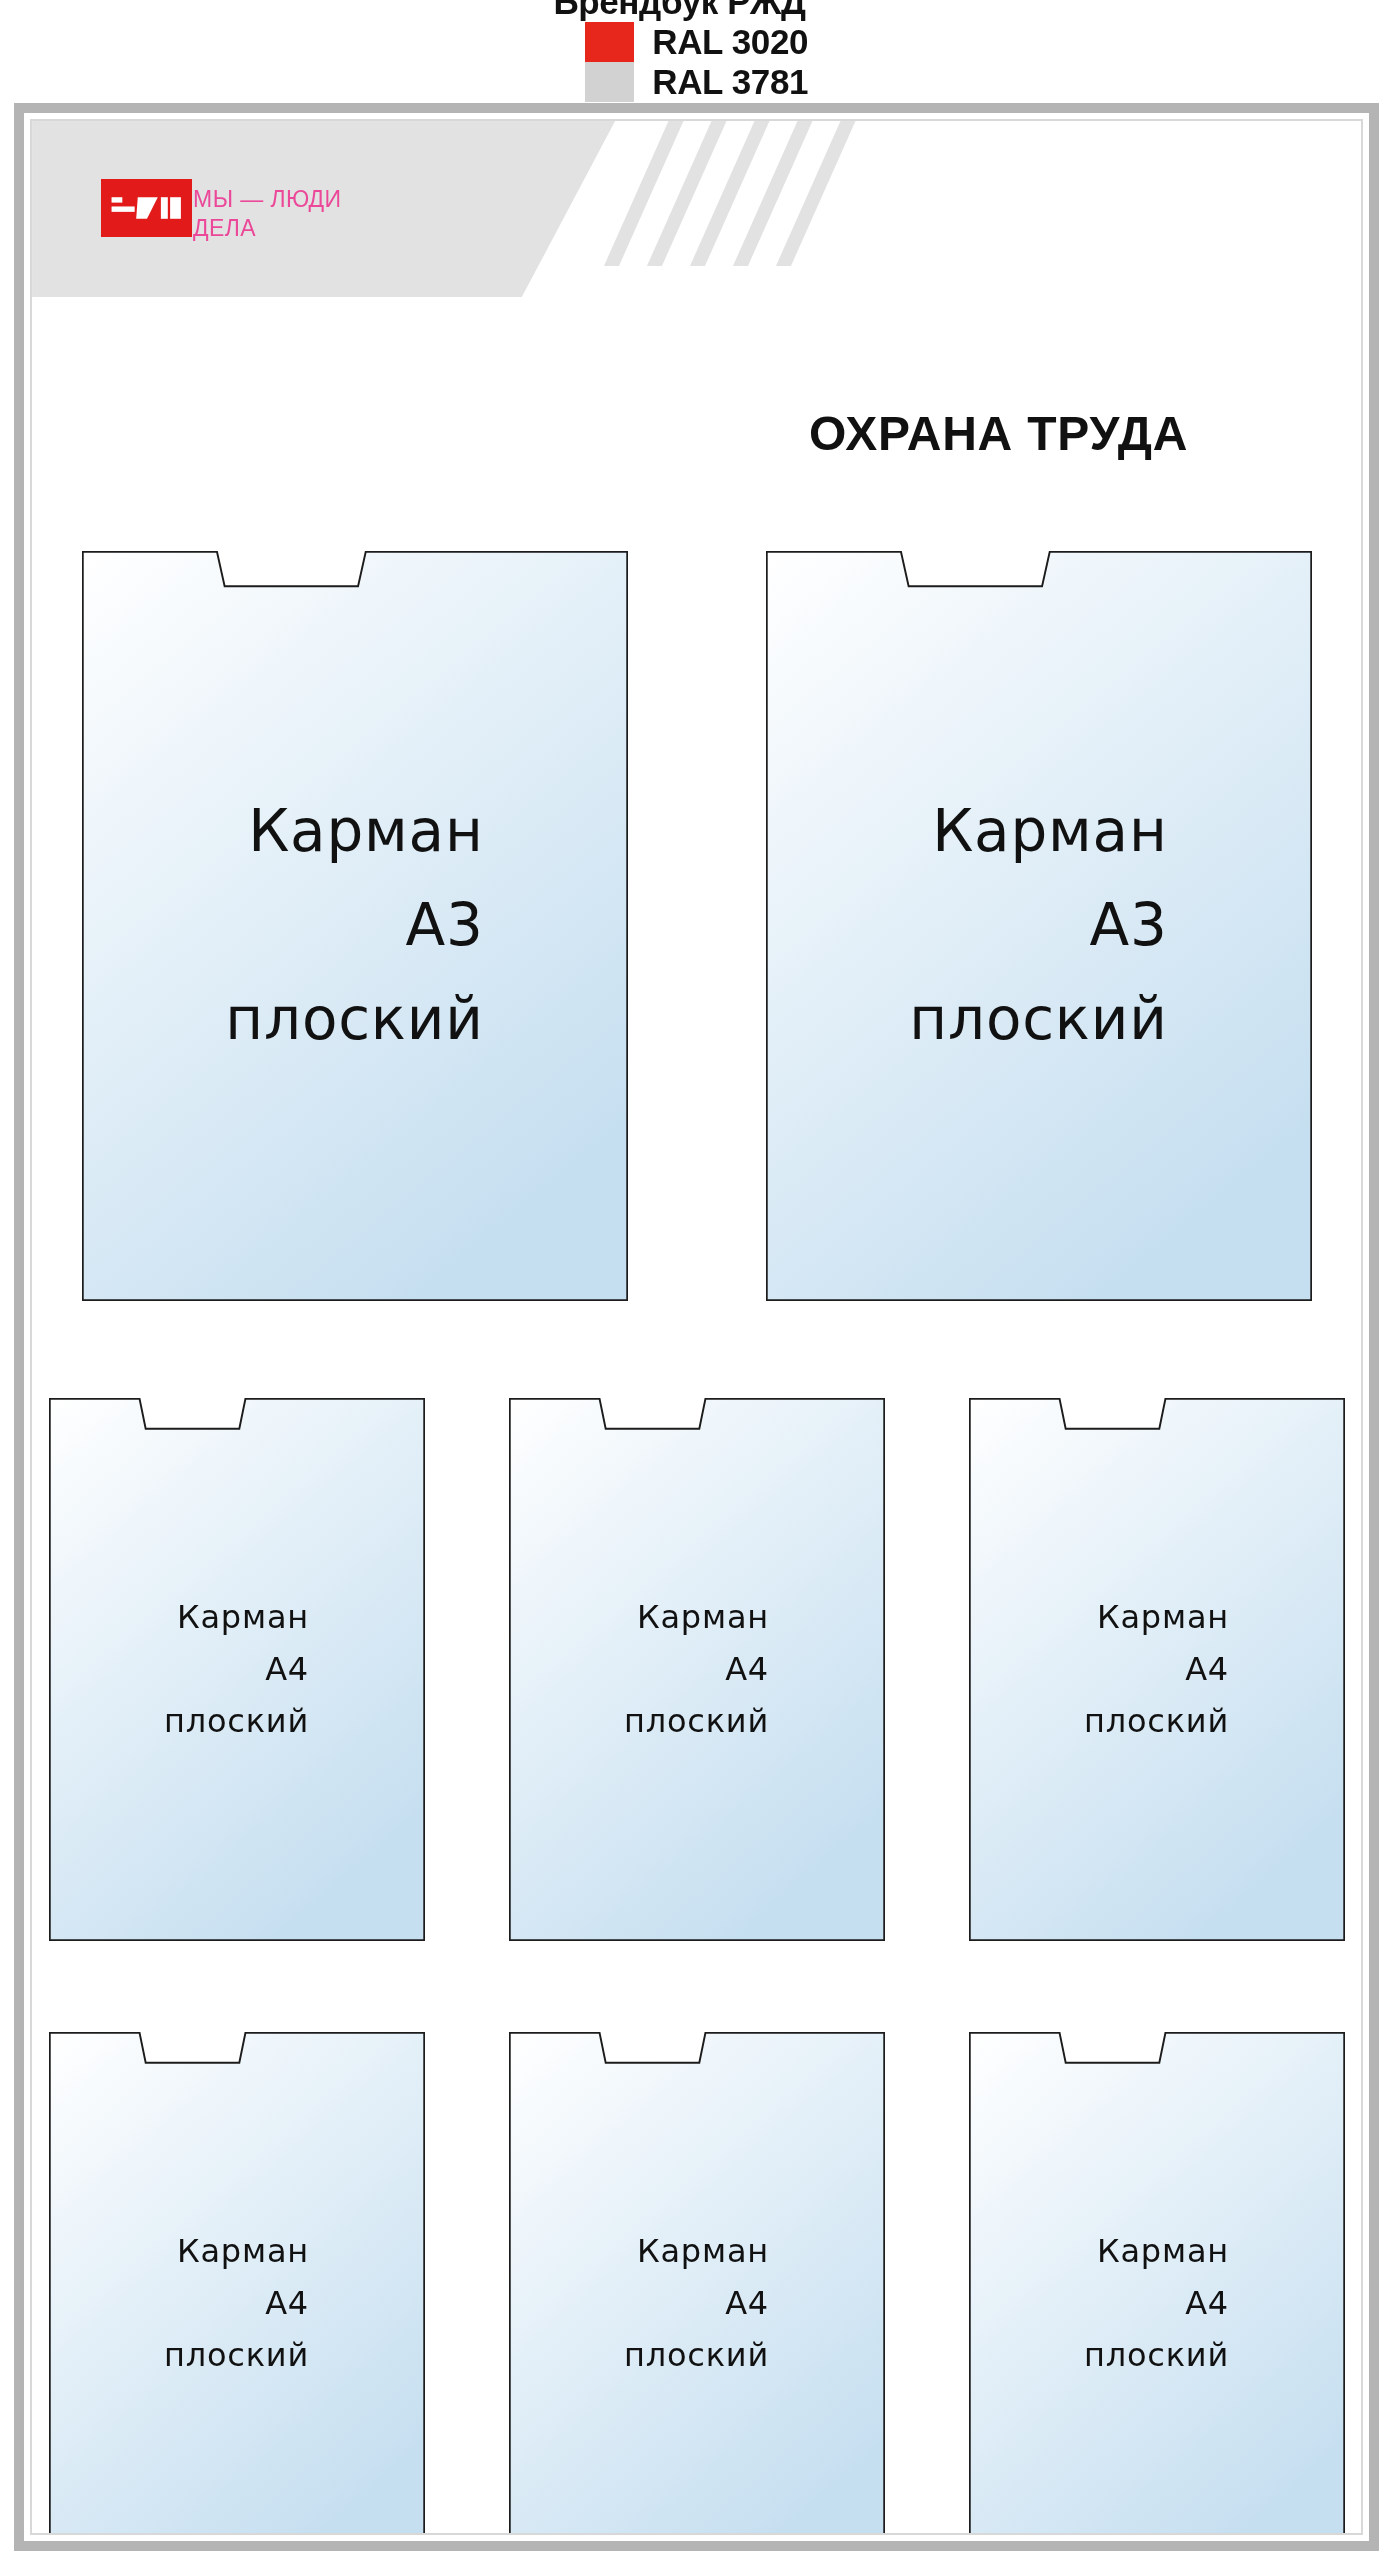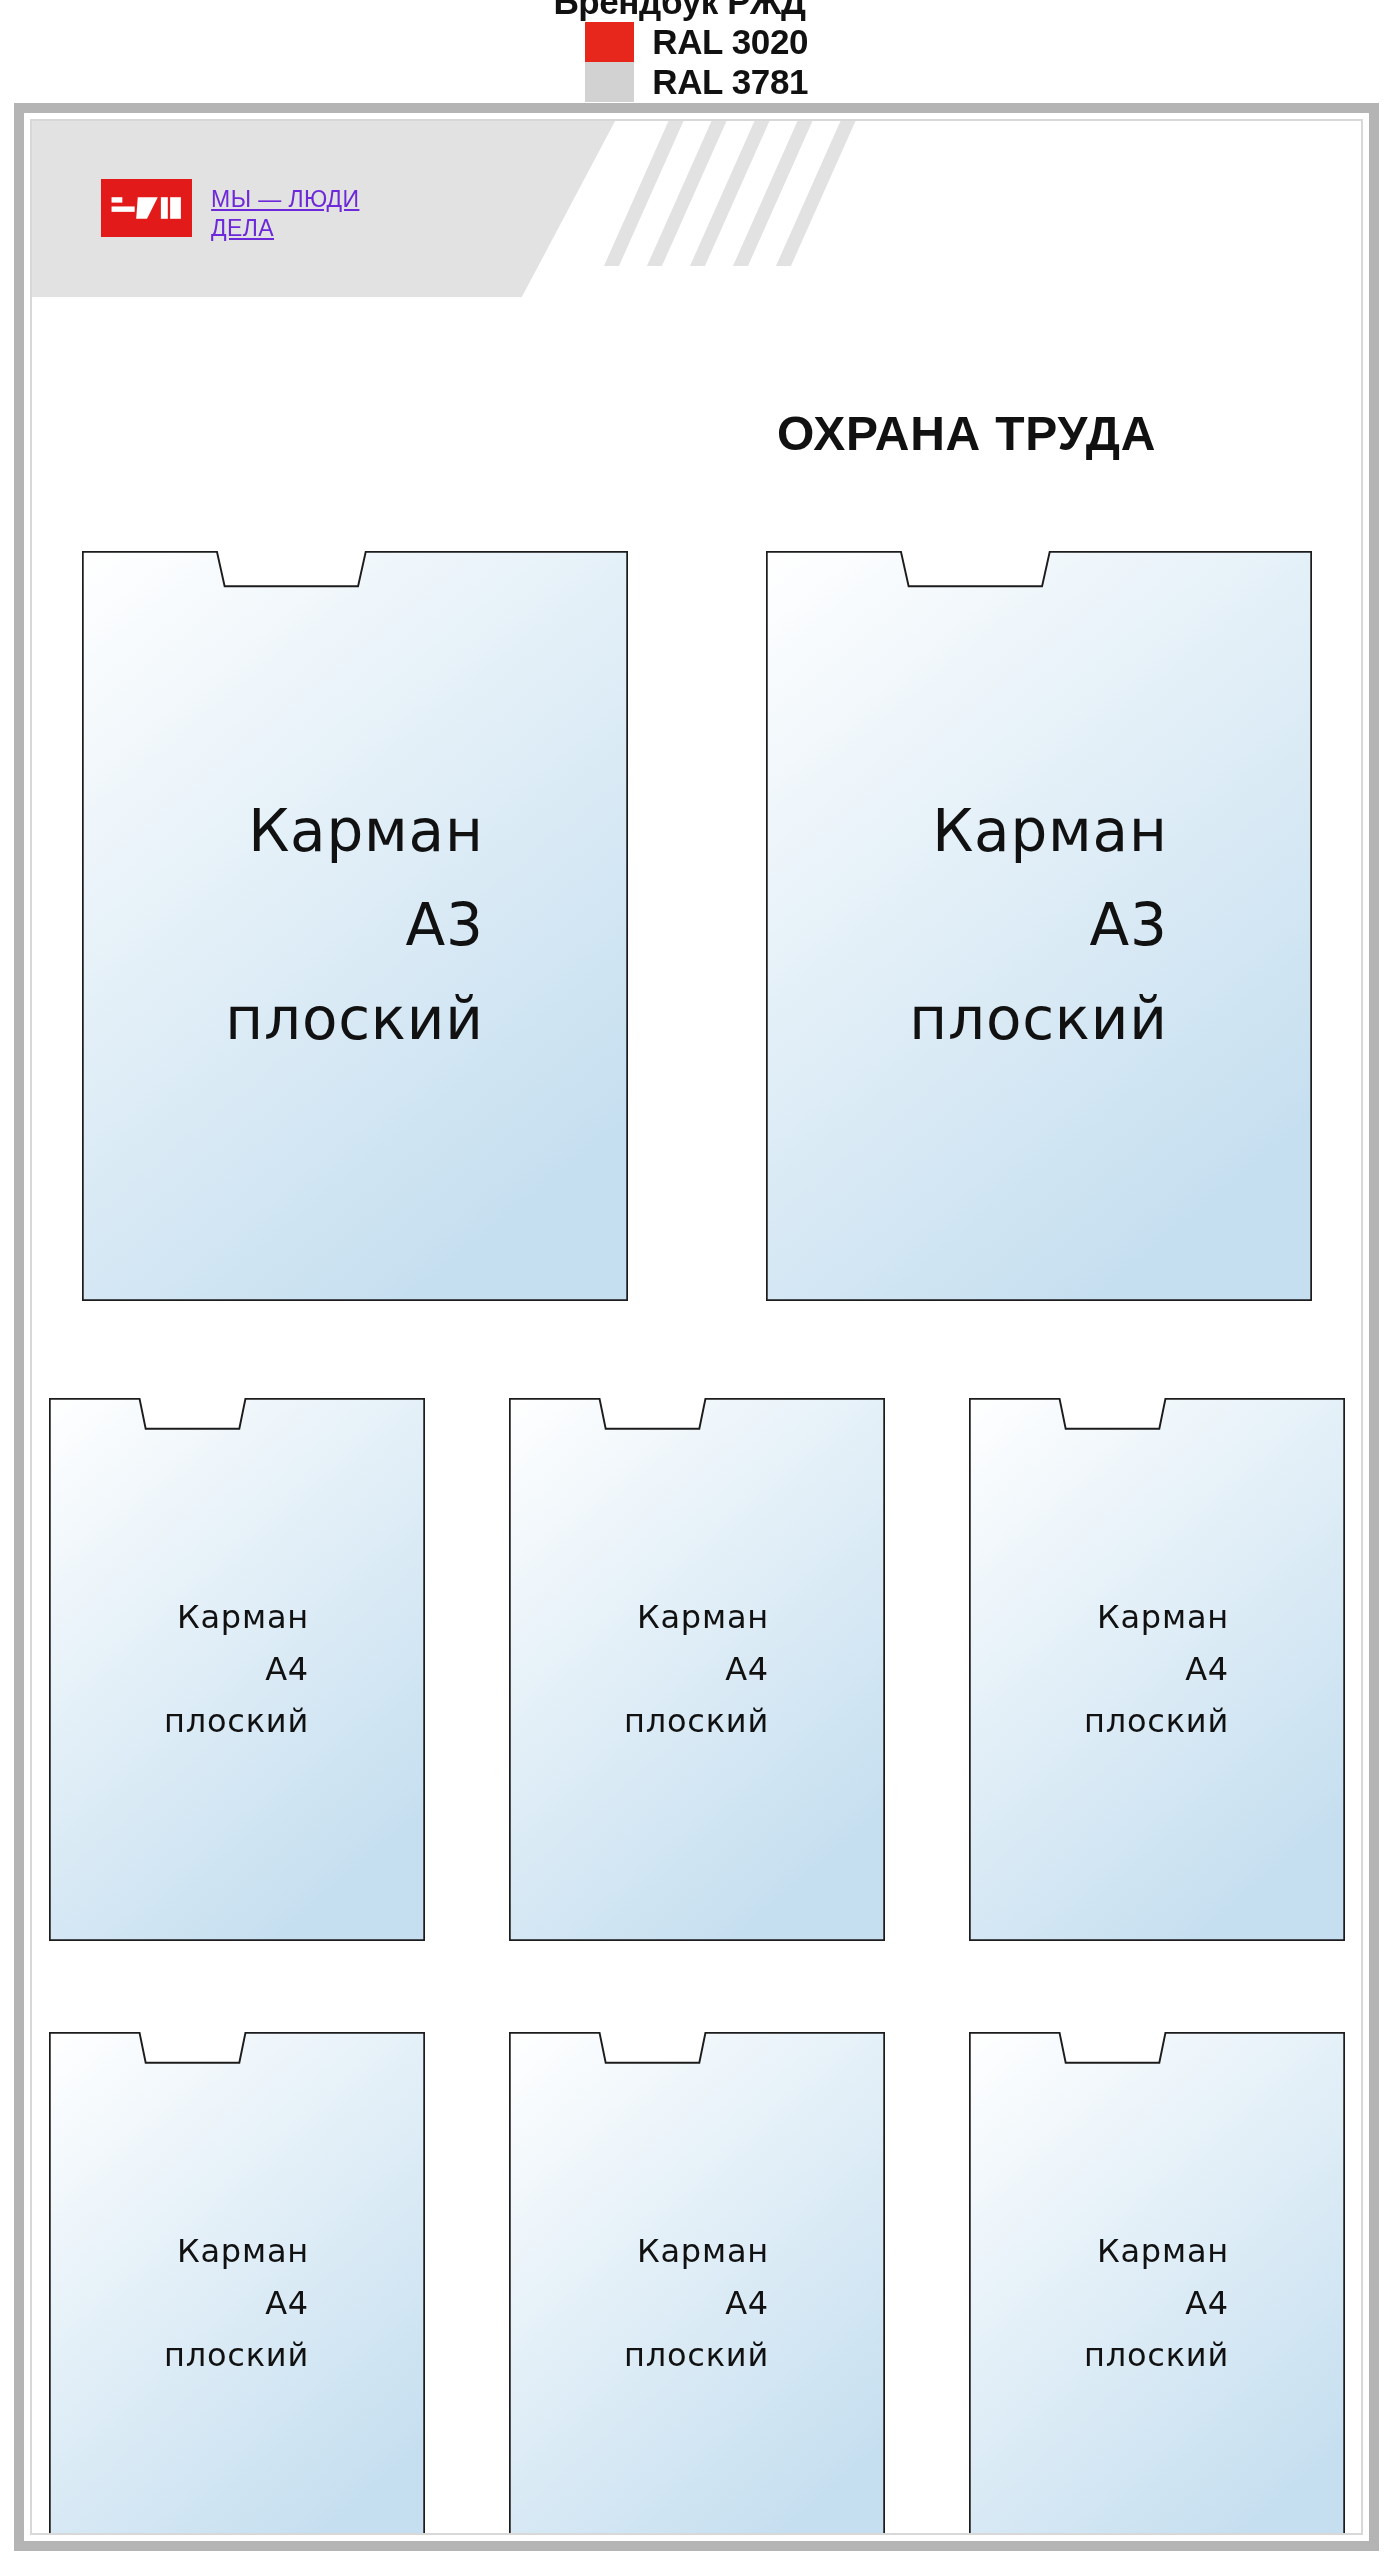--- a/index.html
+++ b/index.html
@@ -112,32 +112,31 @@
     align-items: center;
     justify-content: center;
     color: #ffffff;
     font-size: 31px;
     font-weight: bold;
     font-style: italic;
     letter-spacing: -2.3px;
     font-family: "DejaVu Sans", sans-serif;
   }
   .logo-text {
-    margin-left: 19px;
+    margin-left: 1px;
     margin-top: 6.1px;
     font-size: 23px;
     line-height: 1.24;
-    color: #6d28d9;
+    color: #ec4899;
     letter-spacing: 0.4px;
-    text-decoration: underline;
   }
   .board-title-pos {
     position: absolute;
     top: 285px;
-    left: 551px;
+    left: 583px;
     width: 767px;
     text-align: center;
   }
 
   
   .pockets {
     position: absolute;
     top: 430px;
     left: 0;
     width: 100%;

